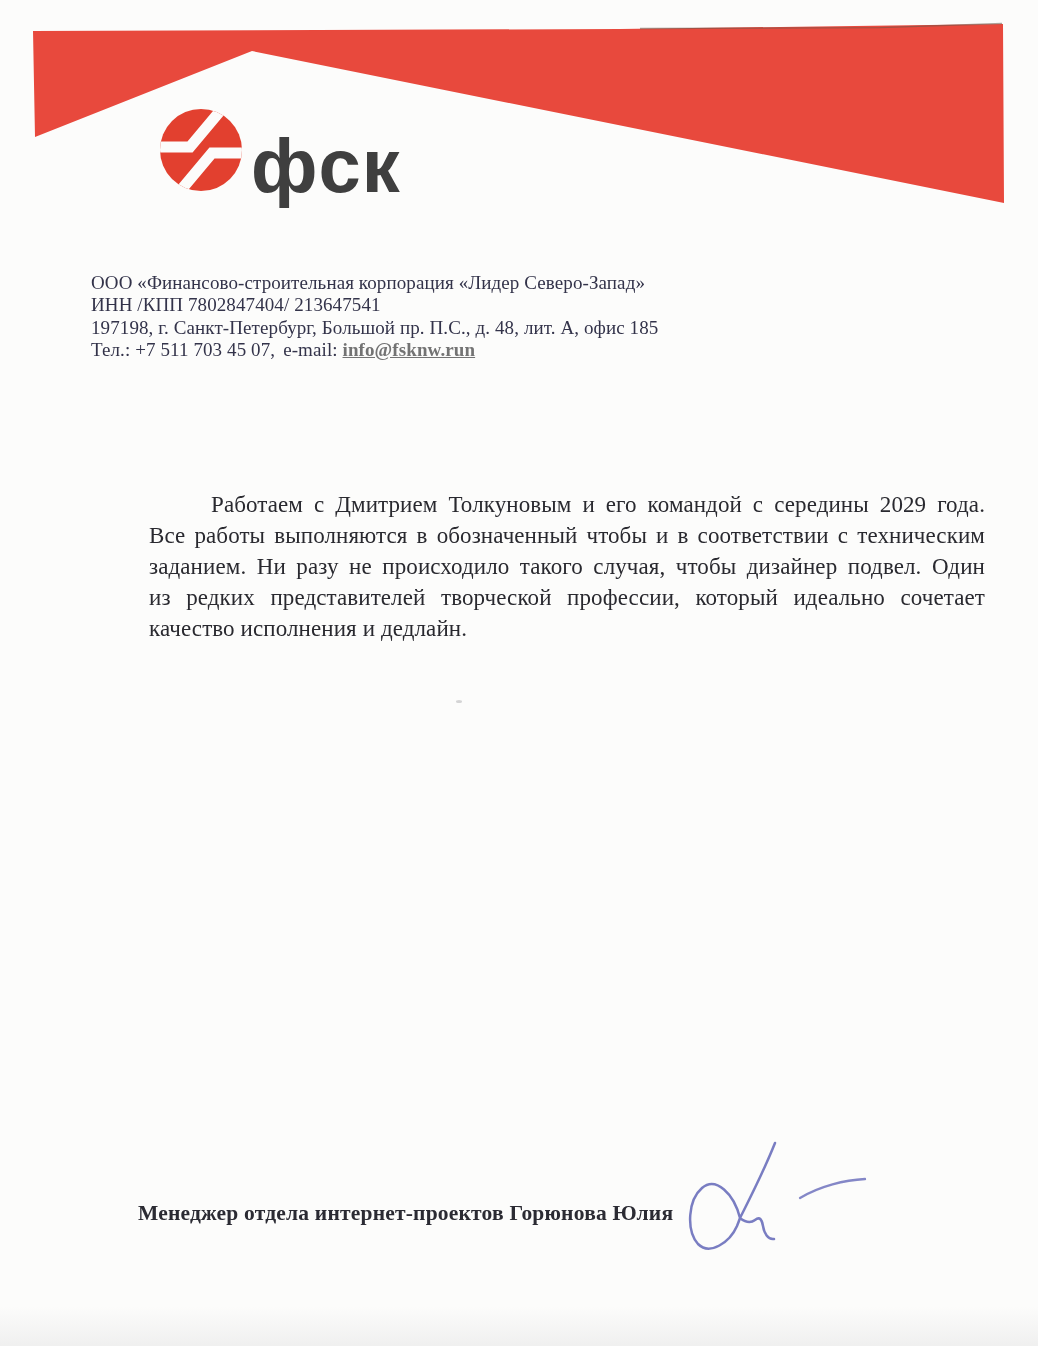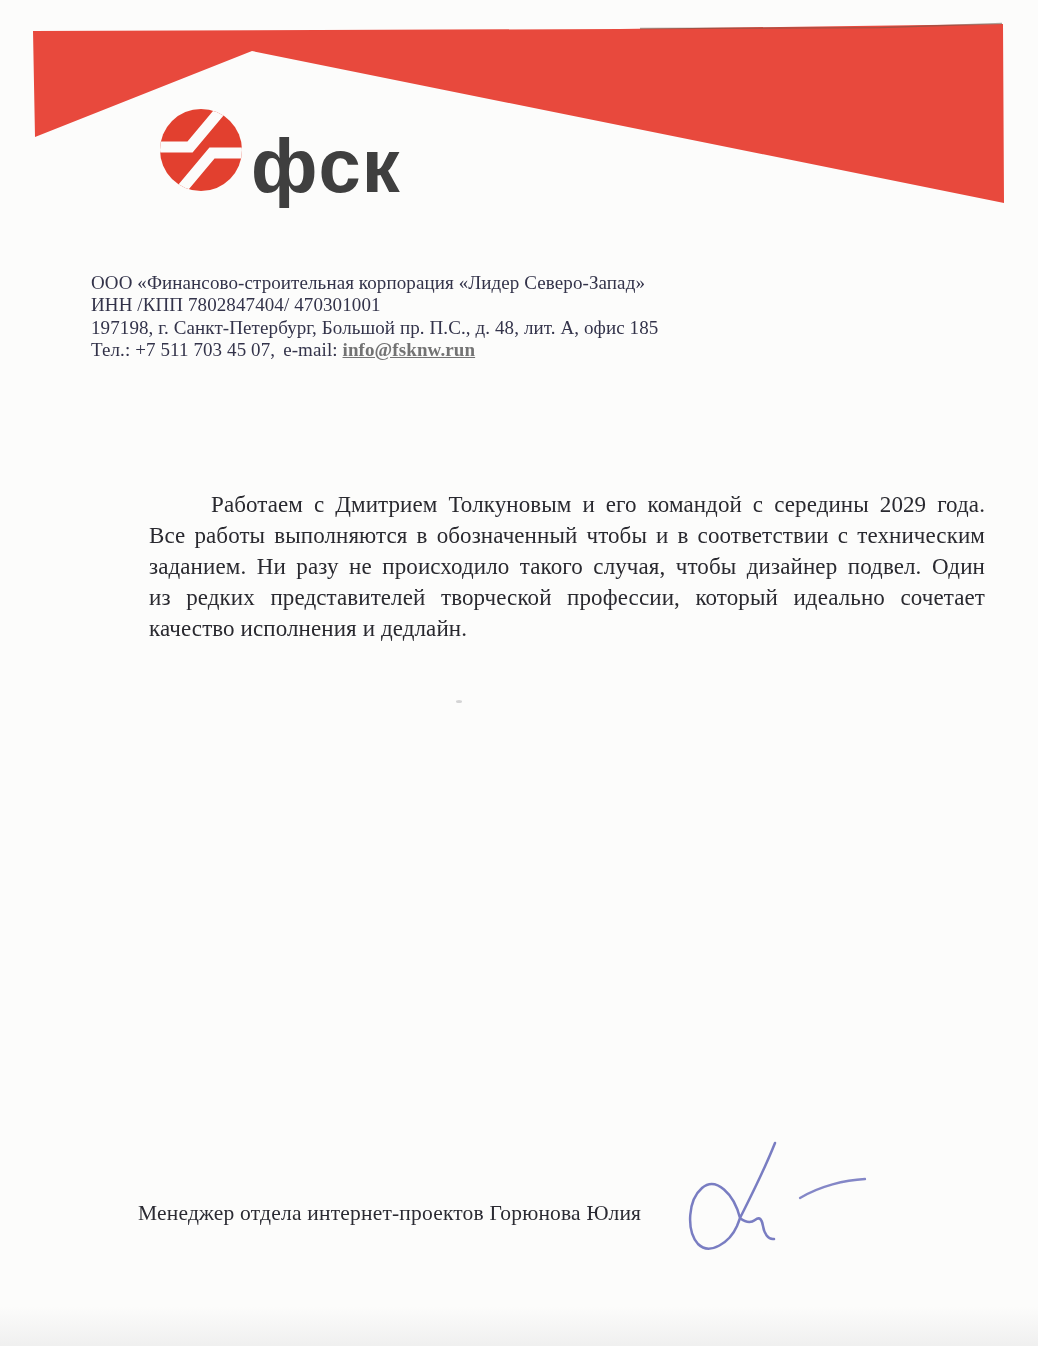--- a/index.html
+++ b/index.html
@@ -73,20 +73,21 @@
   }
 
   .signer-line {
     position: absolute;
     left: 138px;
     top: 1201px;
     font-size: 21.5px;
     color: #2b2b33;
     letter-spacing: 0.2px;
     white-space: nowrap;
+    font-weight: bold;
   }
 
   .signature-svg {
     position: absolute;
     left: 650px;
     top: 1090px;
     width: 320px;
     height: 200px;
   }
 
@@ -128,21 +129,21 @@
         <polyline points="221,110 190,147 156,147" fill="none" stroke="#fcfcfb" stroke-width="11"></polyline>
         <polyline points="181,190 212,153 246,153" fill="none" stroke="#fcfcfb" stroke-width="11"></polyline>
       </g>
     </g>
   </svg>
 
   <div class="wordmark">фск</div>
 
   <div class="company-info">
     <div>ООО «Финансово-строительная корпорация «Лидер Северо-Запад»</div>
-    <div>ИНН /КПП 7802847404/ 470301001</div>
+    <div>ИНН /КПП 7802847404/ 213647541</div>
     <div>197198, г. Санкт-Петербург, Большой пр. П.С., д. 48, лит. А, офис 185</div>
     <div>
       <span>Тел.: +7 511 703 45 07,</span><span class="email-label">e-mail:</span>
       <a class="email" href="#">info@fsknw.run</a>
     </div>
   </div>
 
   <div class="testimonial">
     <div class="line first">Работаем с Дмитрием Толкуновым и его командой с середины 2029 года.</div>
     <div class="line">Все работы выполняются в обозначенный чтобы и в соответствии с техническим</div>

